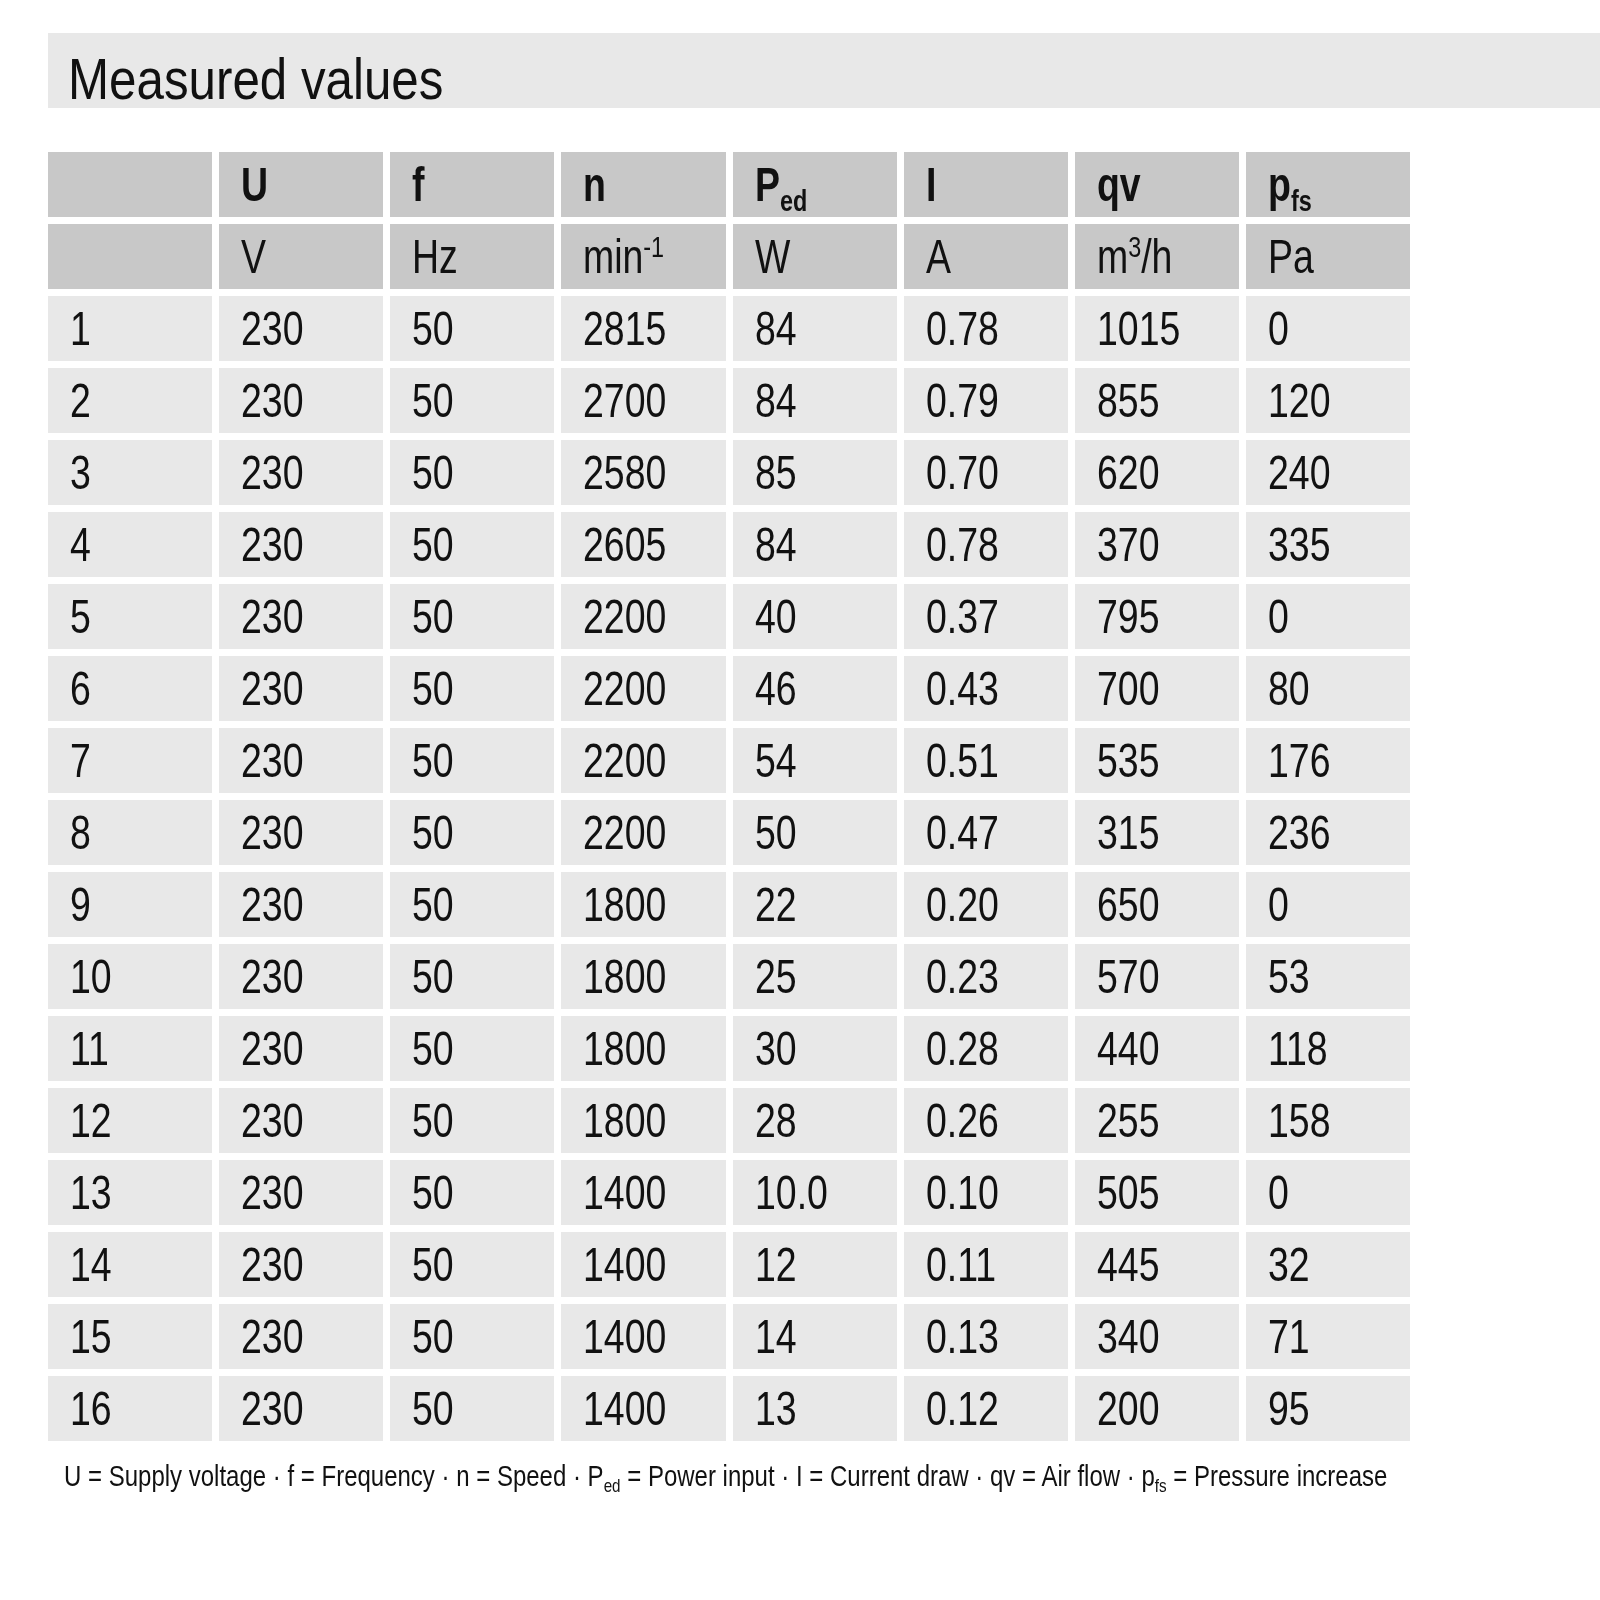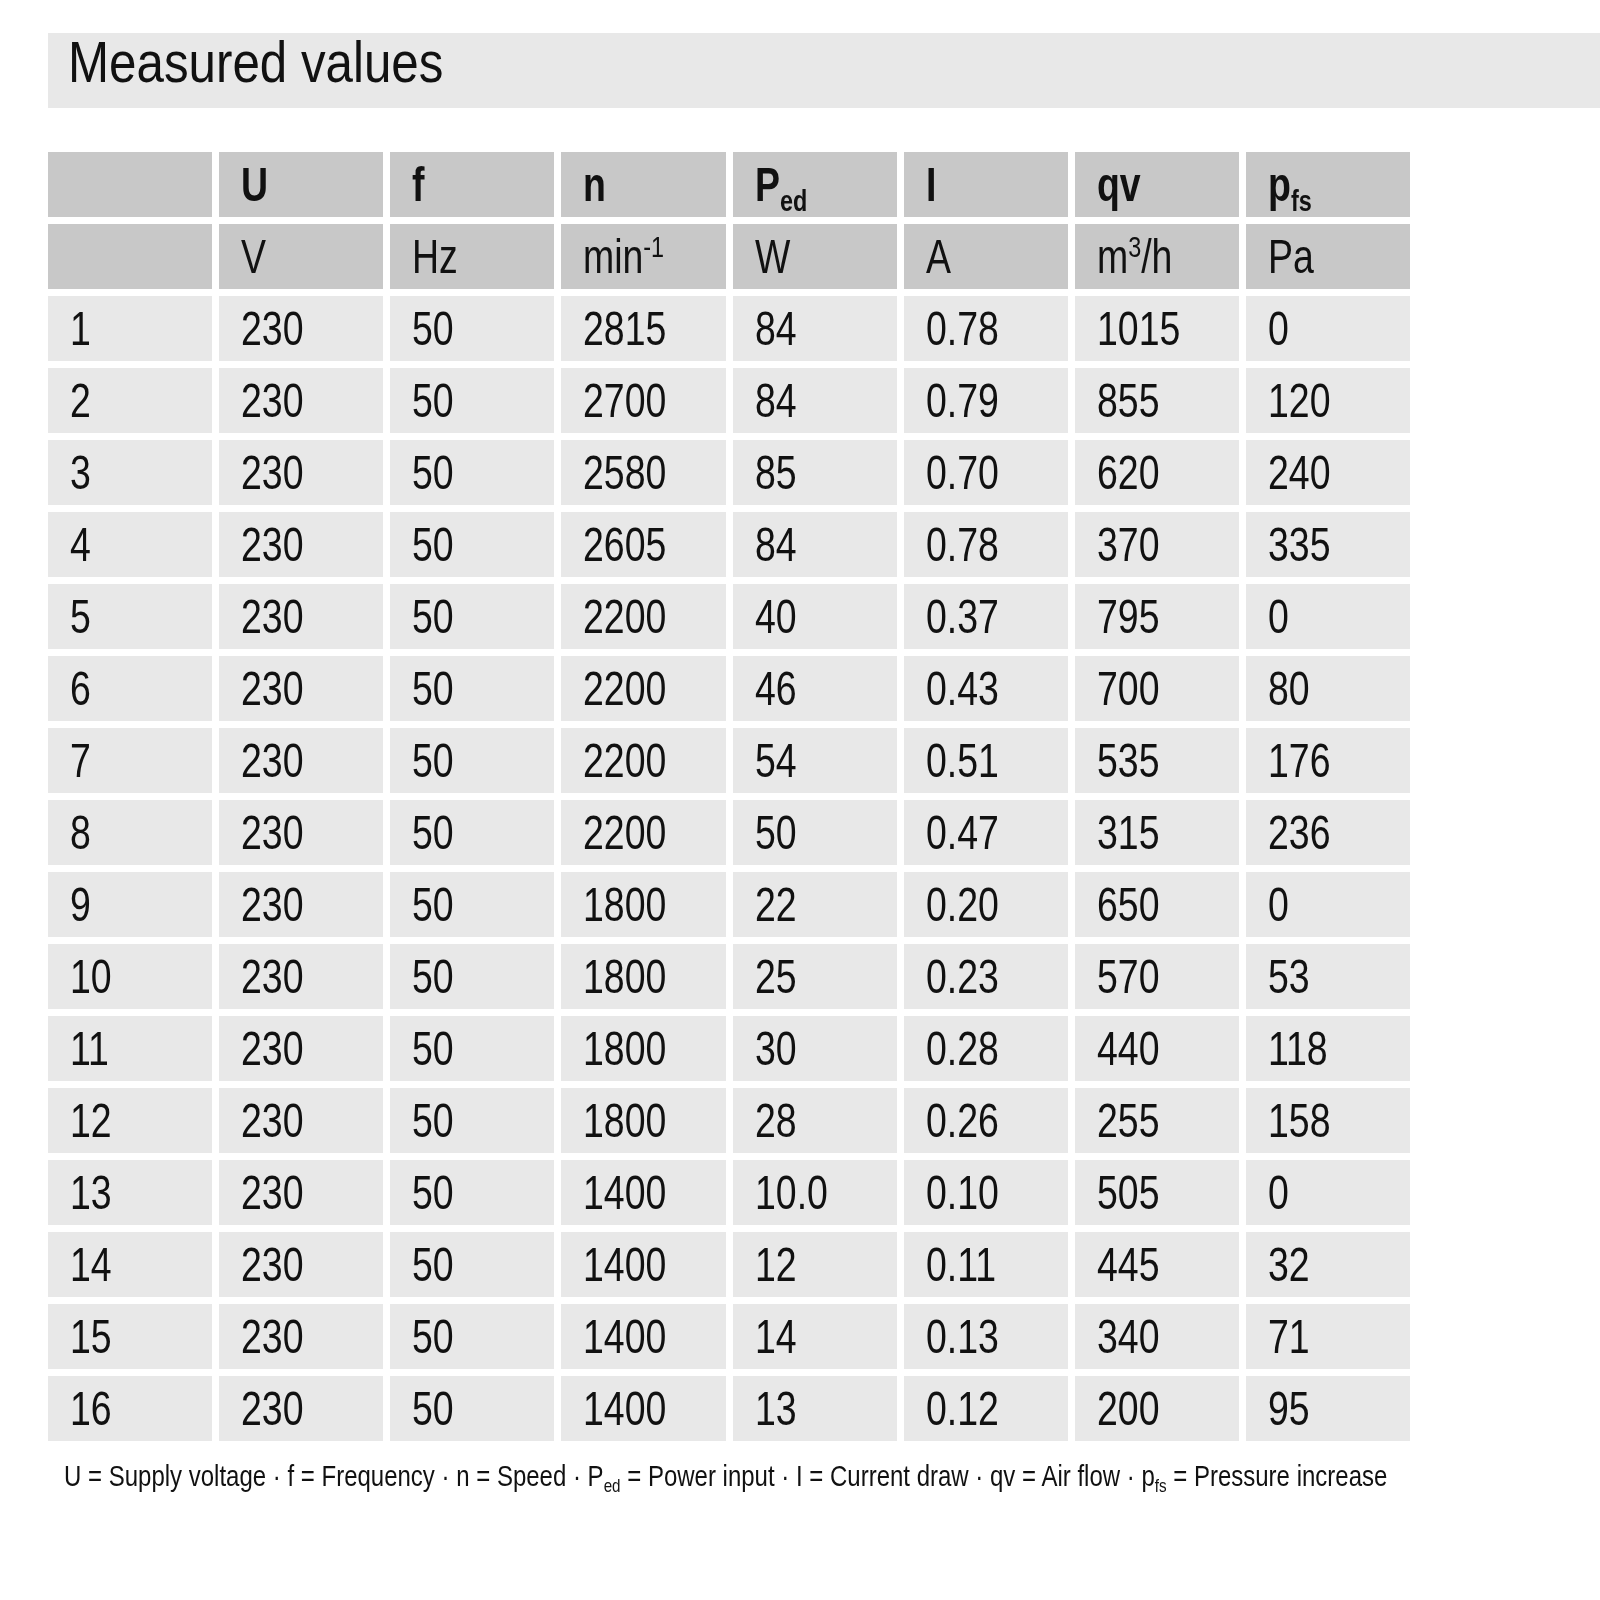--- a/index.html
+++ b/index.html
@@ -14,21 +14,21 @@
     width:1600px;height:1600px;
     background:var(--background);
     color:var(--text);
     font-family:"Liberation Sans","DejaVu Sans",sans-serif;
   }
   .page{position:relative;width:1600px;height:1600px;overflow:hidden;}
 
   .title-band{
     position:absolute;left:48px;top:33px;width:1552px;height:75px;
     background:var(--band);
-    display:flex;align-items:flex-start;
+    display:flex;align-items:flex-end;
   }
   .txt-title{
     font-size:58px;line-height:1;white-space:nowrap;
     transform:scaleX(.85);transform-origin:0 50%;
     margin-left:20px;
   }
 
   .table{
     position:absolute;left:48px;top:152px;width:1362px;
     display:grid;grid-template-columns:repeat(8,1fr);

